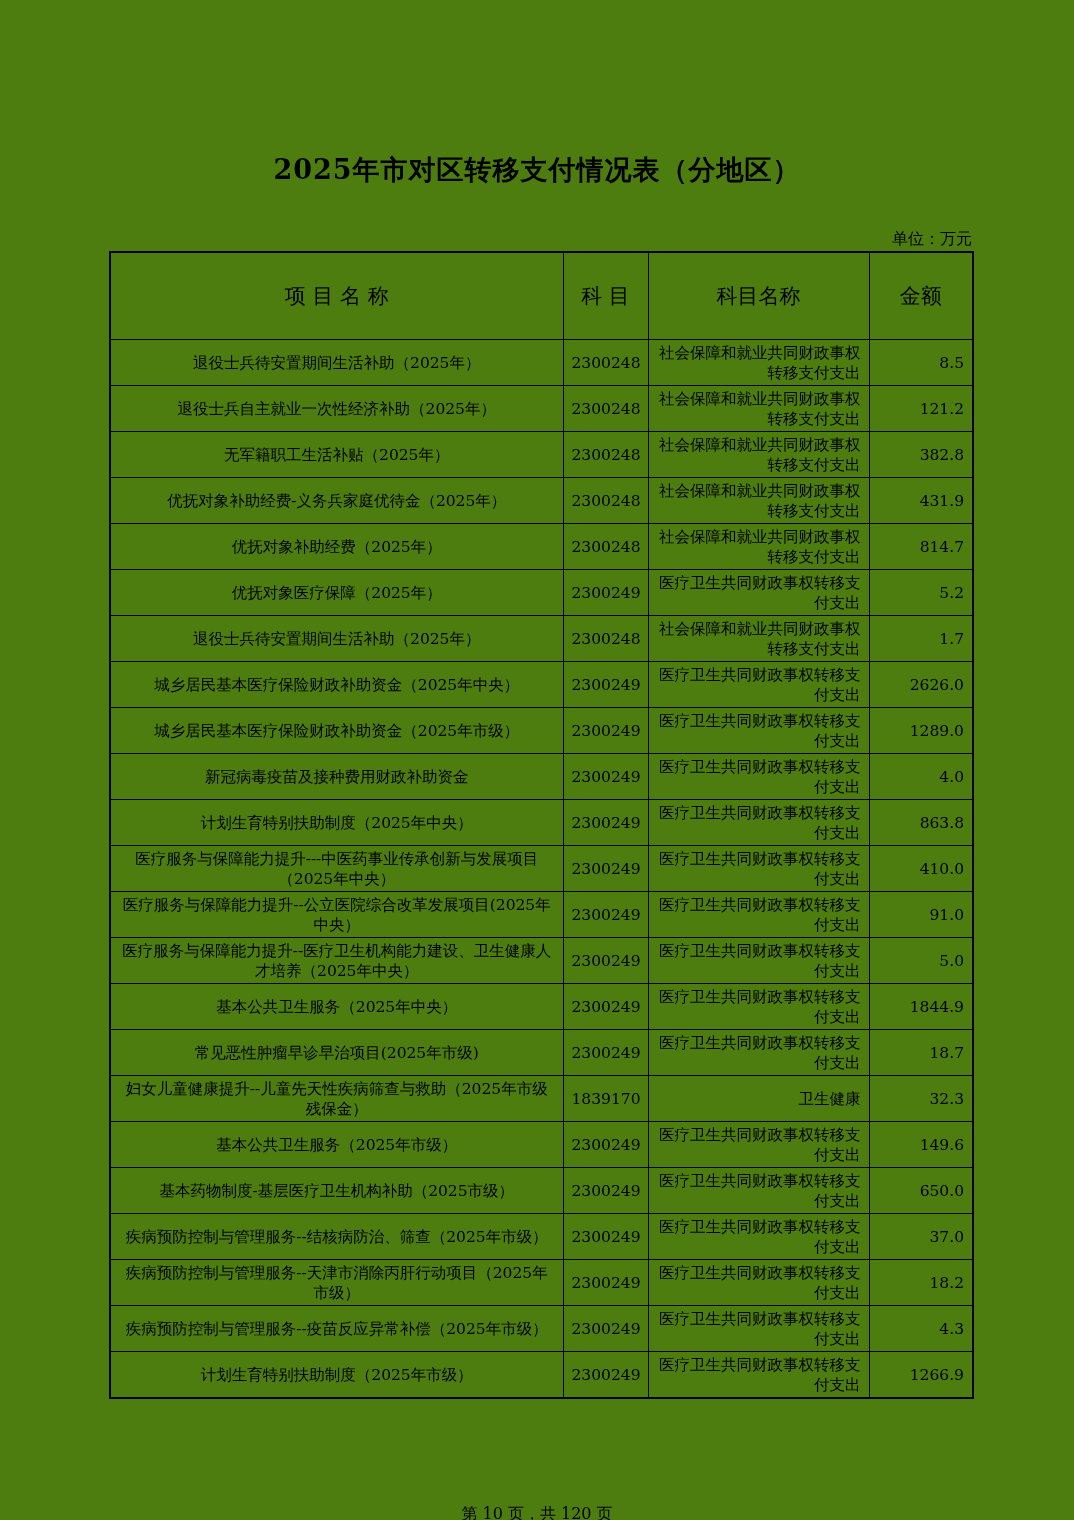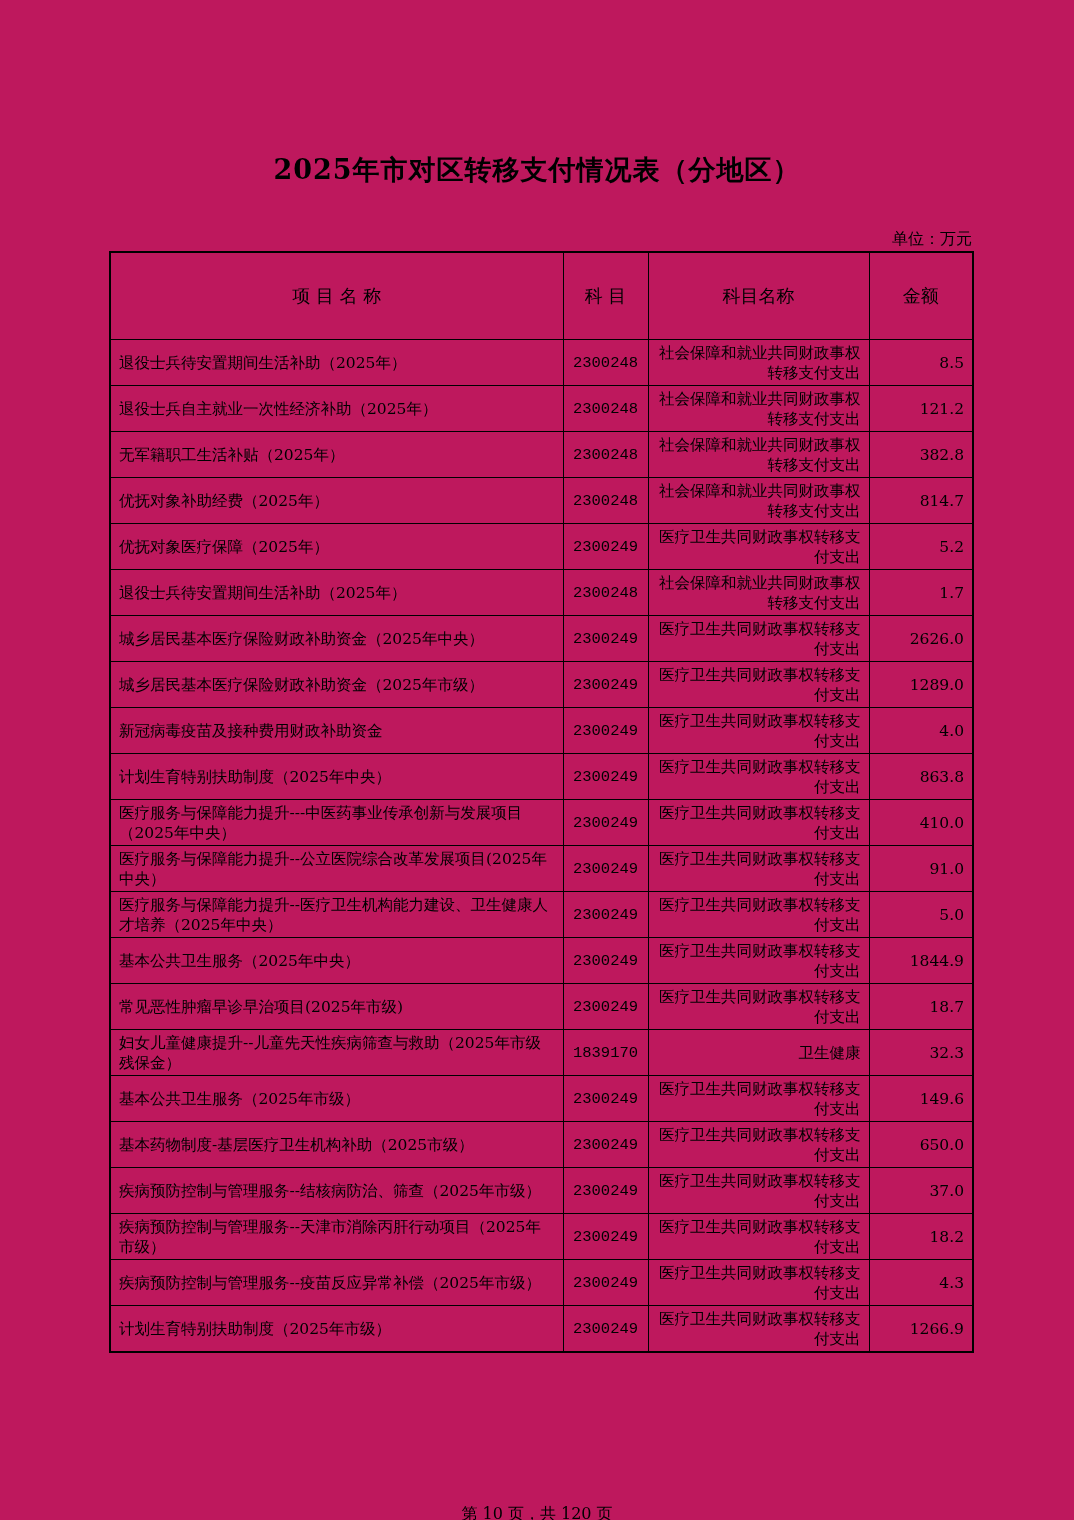--- a/index.html
+++ b/index.html
@@ -1,20 +1,20 @@
 <!DOCTYPE html>
 <html><head>
 <meta charset="utf-8">
 <style>
   html, body { margin: 0; padding: 0; background: #ffffff; }
   .page {
     position: relative;
     width: 1074px;
     height: 1520px;
-    background: #be185d;
+    background: #4d7c0f;
     color: #000000;
     font-family: "DejaVu Serif", "Liberation Serif", serif;
     overflow: hidden;
   }
   .doc-title {
     margin: 0;
     padding-top: 153px;
     text-align: center;
     font-size: 27px;
     line-height: 34px;
@@ -36,30 +36,30 @@
     border: 2px solid #000000;
   }
   table.payments th, table.payments td {
     border: 1px solid #000000;
     vertical-align: middle;
     font-weight: 400;
   }
   table.payments th {
     height: 84px;
     text-align: center;
-    font-size: 18px;
+    font-size: 21px;
   }
   table.payments td {
     height: 41px;
     font-size: 15.5px;
     line-height: 20px;
     padding: 2px 8px;
   }
-  td.c-project { text-align: left; padding: 2px 24px 2px 9px; }
-  td.c-code    { text-align: center; padding: 2px 4px; font-family: Liberation Mono, monospace; }
+  td.c-project { text-align: center; padding: 2px 24px 2px 9px; }
+  td.c-code    { text-align: center; padding: 2px 4px; }
   td.c-subject { text-align: right; padding: 2px 6px; }
   td.c-amount  { text-align: right; padding: 2px 9px 2px 4px; }
   .page-footer {
     position: absolute;
     top: 1504px;
     left: 0;
     width: 100%;
     text-align: center;
     font-size: 16px;
     line-height: 20px;
@@ -104,20 +104,26 @@
     <td class="c-amount">121.2</td>
   </tr>
 
   <tr>
     <td class="c-project">无军籍职工生活补贴（2025年）</td>
     <td class="c-code">2300248</td>
     <td class="c-subject">社会保障和就业共同财政事权转移支付支出</td>
     <td class="c-amount">382.8</td>
   </tr>
 
+  <tr>
+    <td class="c-project">优抚对象补助经费-义务兵家庭优待金（2025年）</td>
+    <td class="c-code">2300248</td>
+    <td class="c-subject">社会保障和就业共同财政事权转移支付支出</td>
+    <td class="c-amount">431.9</td>
+  </tr>
 
   <tr>
     <td class="c-project">优抚对象补助经费（2025年）</td>
     <td class="c-code">2300248</td>
     <td class="c-subject">社会保障和就业共同财政事权转移支付支出</td>
     <td class="c-amount">814.7</td>
   </tr>
 
   <tr>
     <td class="c-project">优抚对象医疗保障（2025年）</td>

